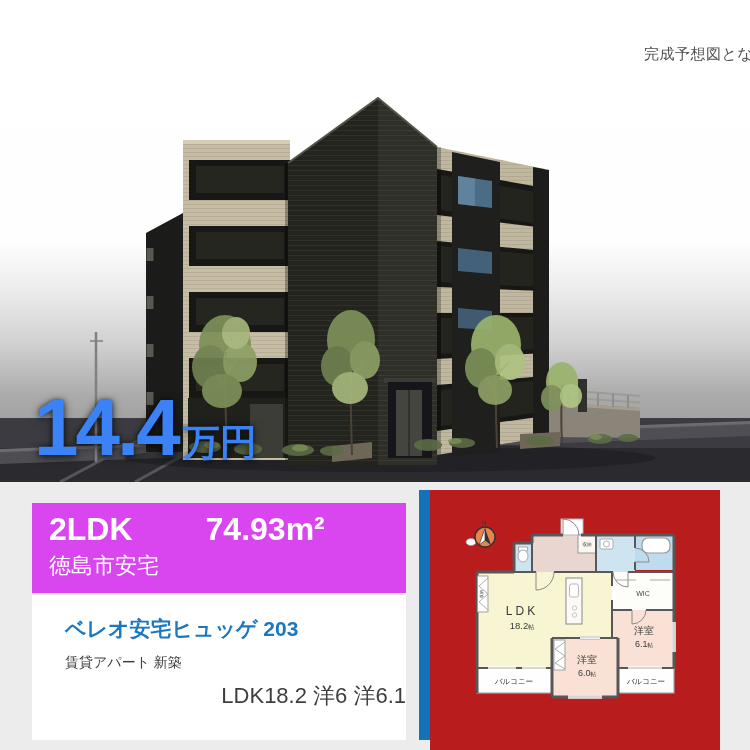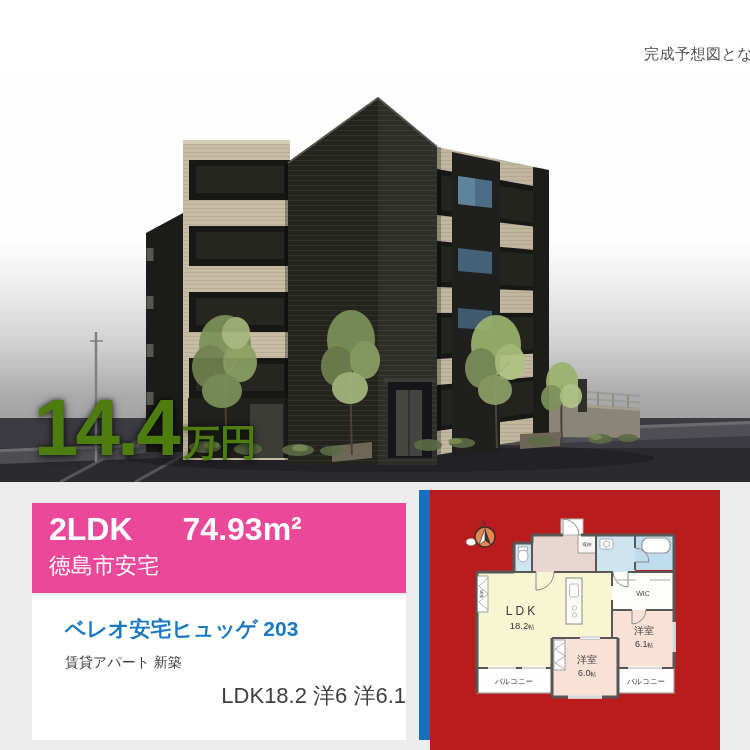--- a/index.html
+++ b/index.html
@@ -4,31 +4,31 @@
 <style>
   html,body{margin:0;padding:0;}
   body{font-family:"Liberation Sans","DejaVu Sans",sans-serif;}
   .page{position:relative;width:750px;height:750px;background:#ececec;overflow:hidden;}
 
   
   .photo{position:absolute;left:0;top:0;width:750px;height:482px;overflow:hidden;background:#fff;}
   .photo svg{position:absolute;left:0;top:0;}
   .caption{position:absolute;top:45px;left:644px;width:106px;overflow:hidden;white-space:nowrap;
            font-size:15px;color:#4c4c4c;letter-spacing:0.5px;}
-  .price-row{position:absolute;left:34px;bottom:14px;display:flex;align-items:baseline;color:#4d7c0f;
+  .price-row{position:absolute;left:34px;bottom:14px;display:flex;align-items:baseline;color:#3b82f6;
              text-shadow:0 2px 10px rgba(0,0,0,.65),0 0 4px rgba(0,0,0,.45);white-space:nowrap;}
   .price-val{font-size:80px;font-weight:bold;line-height:.85;letter-spacing:-3px;}
   .price-unit{font-size:37px;font-weight:bold;margin-left:5px;}
   .price-fee{font-size:30px;font-weight:bold;margin-left:30px;}
 
   
-  .banner{position:absolute;left:32px;top:503px;width:374px;height:90px;background:#ec4899;color:#fff;
+  .banner{position:absolute;left:32px;top:503px;width:374px;height:90px;background:#d946ef;color:#fff;
           box-sizing:border-box;padding:9px 0 0 17px;}
   .banner-line1{display:flex;align-items:baseline;font-weight:bold;font-size:32px;line-height:1.1;}
-  .banner-area{margin-left:50px;}
+  .banner-area{margin-left:73px;}
   .banner-line2{font-size:22px;font-weight:normal;margin-top:4px;}
 
   
   .info-card{position:absolute;left:32px;top:595px;width:374px;height:145px;background:#fff;
              box-sizing:border-box;padding:20px 0 0 33px;}
   .prop-name{color:#1a78c0;font-size:21px;font-weight:bold;}
   .prop-type{color:#3e3e3e;font-size:14px;margin-top:11px;}
   .prop-rooms{color:#3e3e3e;font-size:22px;margin-top:9px;text-align:right;}
 
   

